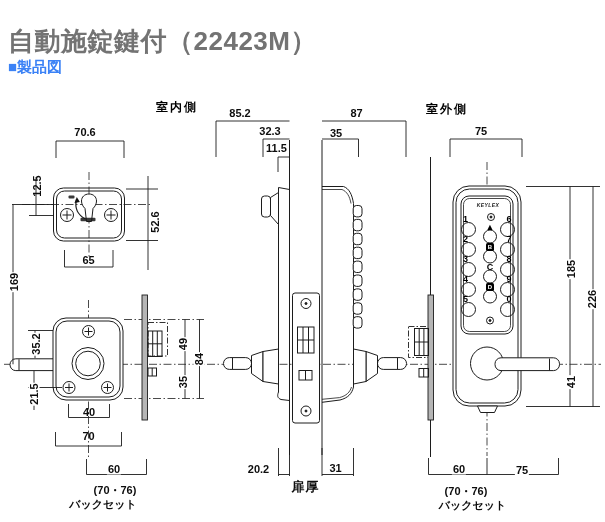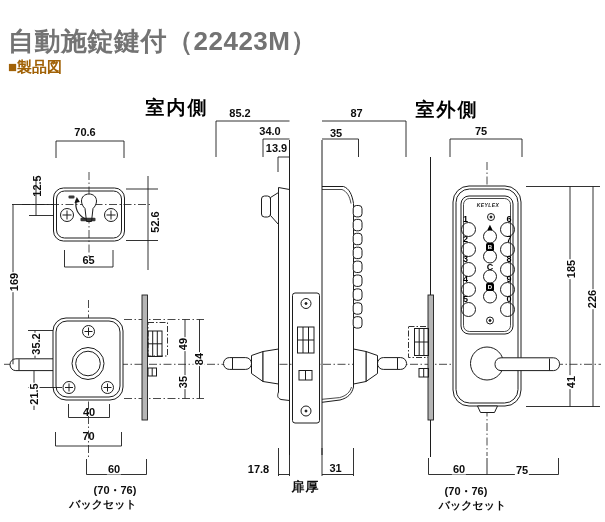--- a/index.html
+++ b/index.html
@@ -7,22 +7,22 @@
          font-family:"Liberation Sans",sans-serif;overflow:hidden;}
   .stage svg{position:absolute;left:0;top:0;}
   .lbl{position:absolute;transform:translate(-50%,-50%);
        font:700 11px "Liberation Sans",sans-serif;color:#0d0d0d;
        white-space:nowrap;line-height:1;background:#fff;padding:0 1px;}
   .rot{transform:translate(-50%,-50%) rotate(-90deg);}
   .nobg{background:transparent;padding:0;}
   .title{position:absolute;left:8px;top:24px;transform:none;background:none;padding:0;
          font:700 26px "Liberation Sans","DejaVu Sans",sans-serif;letter-spacing:.5px;color:#737373;}
   .sec{position:absolute;left:8px;top:58px;transform:none;background:none;padding:0;
-       font:700 15px "Liberation Sans","DejaVu Sans",sans-serif;color:#a16207;}
-  .side{font-size:19px;letter-spacing:2px;background:transparent;color:#000;}
+       font:700 15px "Liberation Sans","DejaVu Sans",sans-serif;color:#3b82f6;}
+  .side{font-size:12px;letter-spacing:2px;background:transparent;color:#000;}
   .door{font-size:13px;letter-spacing:1px;}
   .digit{font:700 9px "Liberation Sans",sans-serif;background:transparent;padding:0;color:#000;}
   .keyletter{font:700 9px "Liberation Sans",sans-serif;background:transparent;padding:0;color:#000;}
   .key-sq{font:700 6px "Liberation Sans",sans-serif;background:#000;color:#fff;
           width:8px;height:8px;line-height:8px;text-align:center;border-radius:1.5px;padding:0;}
   .brand{font:700 italic 5px "Liberation Sans",sans-serif;letter-spacing:.4px;
          background:transparent;padding:0;color:#222;}
 </style>
 </head>
 <body>
@@ -271,25 +271,25 @@
 <span class="lbl nobg" style="left:89px;top:411.5px">40</span>
 <span class="lbl nobg" style="left:88.5px;top:436px">70</span>
 <span class="lbl" style="left:114px;top:468.5px">60</span>
 <span class="lbl nobg" style="left:115px;top:490px">(70・76)</span>
 <span class="lbl nobg" style="left:103px;top:504px">バックセット</span>
 <span class="lbl rot" style="left:183px;top:344px">49</span>
 <span class="lbl rot" style="left:183px;top:381.5px">35</span>
 <span class="lbl rot" style="left:198.5px;top:358.5px">84</span>
 
 <span class="lbl nobg" style="left:240px;top:112.5px">85.2</span>
-<span class="lbl nobg" style="left:270px;top:130.5px">34.0</span>
-<span class="lbl nobg" style="left:276.5px;top:148px">13.9</span>
+<span class="lbl nobg" style="left:270px;top:130.5px">32.3</span>
+<span class="lbl nobg" style="left:276.5px;top:148px">11.5</span>
 <span class="lbl nobg" style="left:356.5px;top:112.5px">87</span>
 <span class="lbl nobg" style="left:336px;top:133px">35</span>
-<span class="lbl nobg" style="left:258.5px;top:468.5px">17.8</span>
+<span class="lbl nobg" style="left:258.5px;top:468.5px">20.2</span>
 <span class="lbl" style="left:335.5px;top:467.5px">31</span>
 <span class="lbl door nobg" style="left:305.5px;top:486px">扉厚</span>
 
 <span class="lbl nobg" style="left:481px;top:131px">75</span>
 <span class="lbl rot" style="left:570.5px;top:268.5px">185</span>
 <span class="lbl rot" style="left:592px;top:298.5px">226</span>
 <span class="lbl rot" style="left:570.5px;top:381.5px">41</span>
 <span class="lbl" style="left:459px;top:469px">60</span>
 <span class="lbl" style="left:522px;top:469.5px">75</span>
 <span class="lbl nobg" style="left:466px;top:491px">(70・76)</span>

